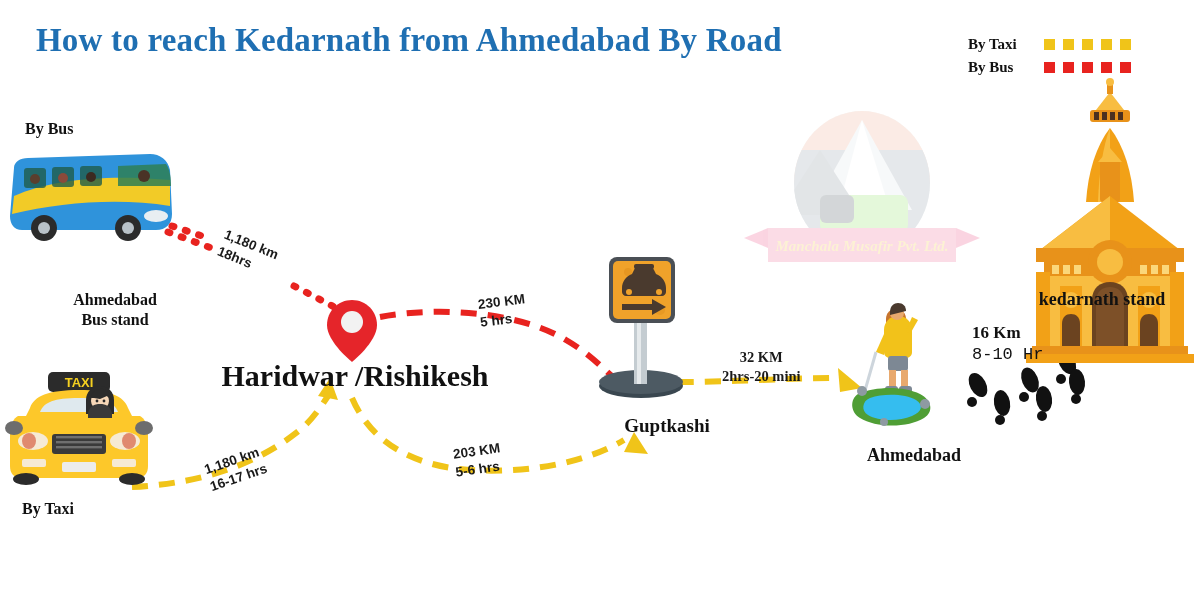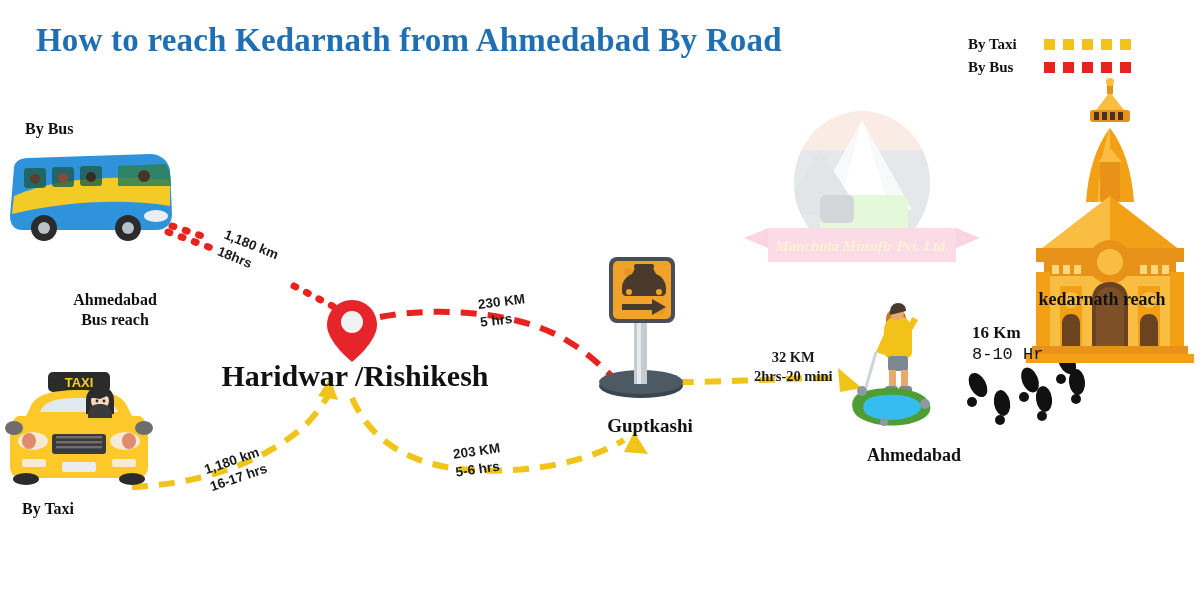--- a/index.html
+++ b/index.html
@@ -78,21 +78,20 @@
     font-family: "Liberation Sans", sans-serif;
     font-weight: bold;
     font-size: 13.5px;
     color: #1a1a1a;
     line-height: 1.32;
     white-space: nowrap;
   }
   .route-label.serif {
     font-family: "Liberation Serif", serif;
     font-size: 14.5px;
-    margin-left: 32px;
   }
   .trek-info {
     font-family: "Liberation Serif", serif;
     white-space: nowrap;
     line-height: 1.3;
     color: #111111;
     margin-left: 10px;
   }
   .trek-info .km { font-weight: bold; font-size: 17px; }
   .trek-info .hr { font-weight: normal; font-size: 17px; font-family: Liberation Mono, monospace; }
@@ -347,30 +346,30 @@
       <rect x="1032" y="346" width="156" height="10" fill="#e8921a"></rect>
       <rect x="1026" y="354" width="168" height="9" fill="#f2a117"></rect>
     </g>
   </svg>
 
   <div class="abs mode-label" style="left:25px; top:120px;">By Bus</div>
   <div class="abs mode-label" style="left:22px; top:500px;">By Taxi</div>
 
   <div class="abs place-label" style="left:35px; top:258px; width:160px; font-size:16px;margin-top:32px;">
     <div>Ahmedabad</div>
-    <div>Bus reach</div>
+    <div>Bus stand</div>
   </div>
 
   <div class="abs place-label" style="left:215px; top:357px; width:280px; font-size:30px;">Haridwar  /Rishikesh</div>
 
-  <div class="abs place-label" style="left:565px; top:414px; width:170px; font-size:19px;">Guptkashi</div>
+  <div class="abs place-label" style="left:582px; top:414px; width:170px; font-size:19px;">Guptkashi</div>
 
   <div class="abs place-label" style="left:840px; top:444px; width:148px; font-size:18px;">Ahmedabad</div>
 
-  <div class="abs place-label" style="left:1012px; top:288px; width:180px; font-size:18px;">kedarnath reach</div>
+  <div class="abs place-label" style="left:1012px; top:288px; width:180px; font-size:18px;">kedarnath stand</div>
 
   <div class="abs route-label" style="left:228px; top:226px; transform:rotate(22deg); transform-origin:left top;">
     <div>1,180 km</div>
     <div>18hrs</div>
   </div>
 
   <div class="abs route-label" style="left:477px; top:296px; transform:rotate(-7deg); transform-origin:left top;">
     <div>230 KM</div>
     <div>5 hrs</div>
   </div>

